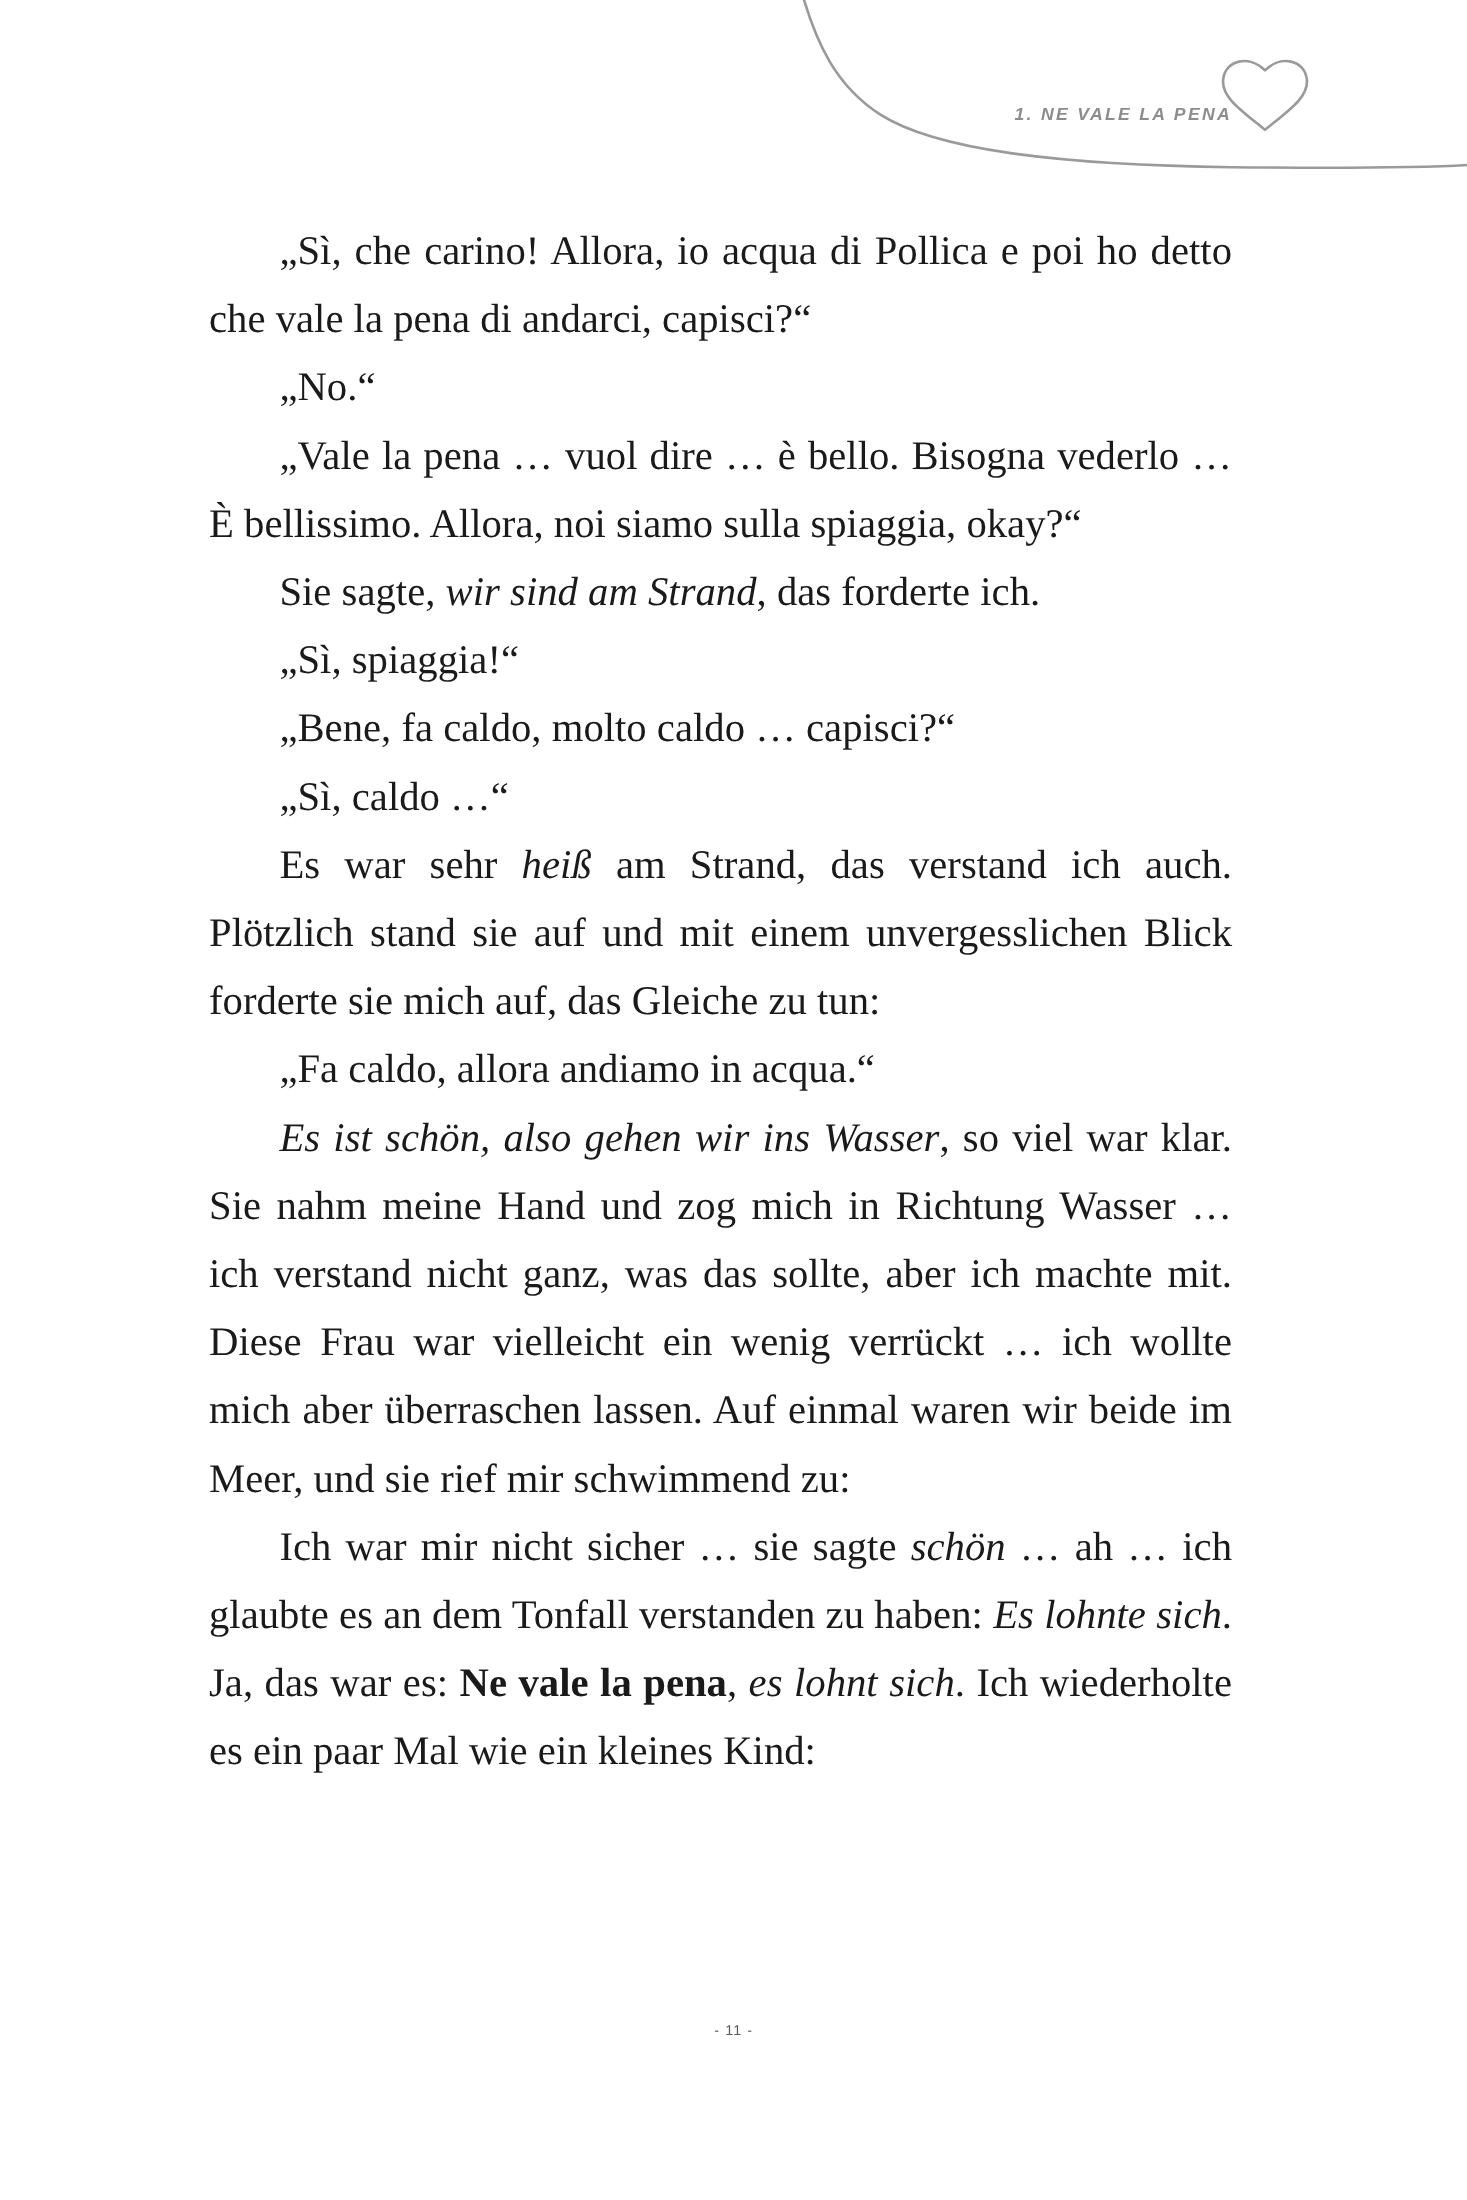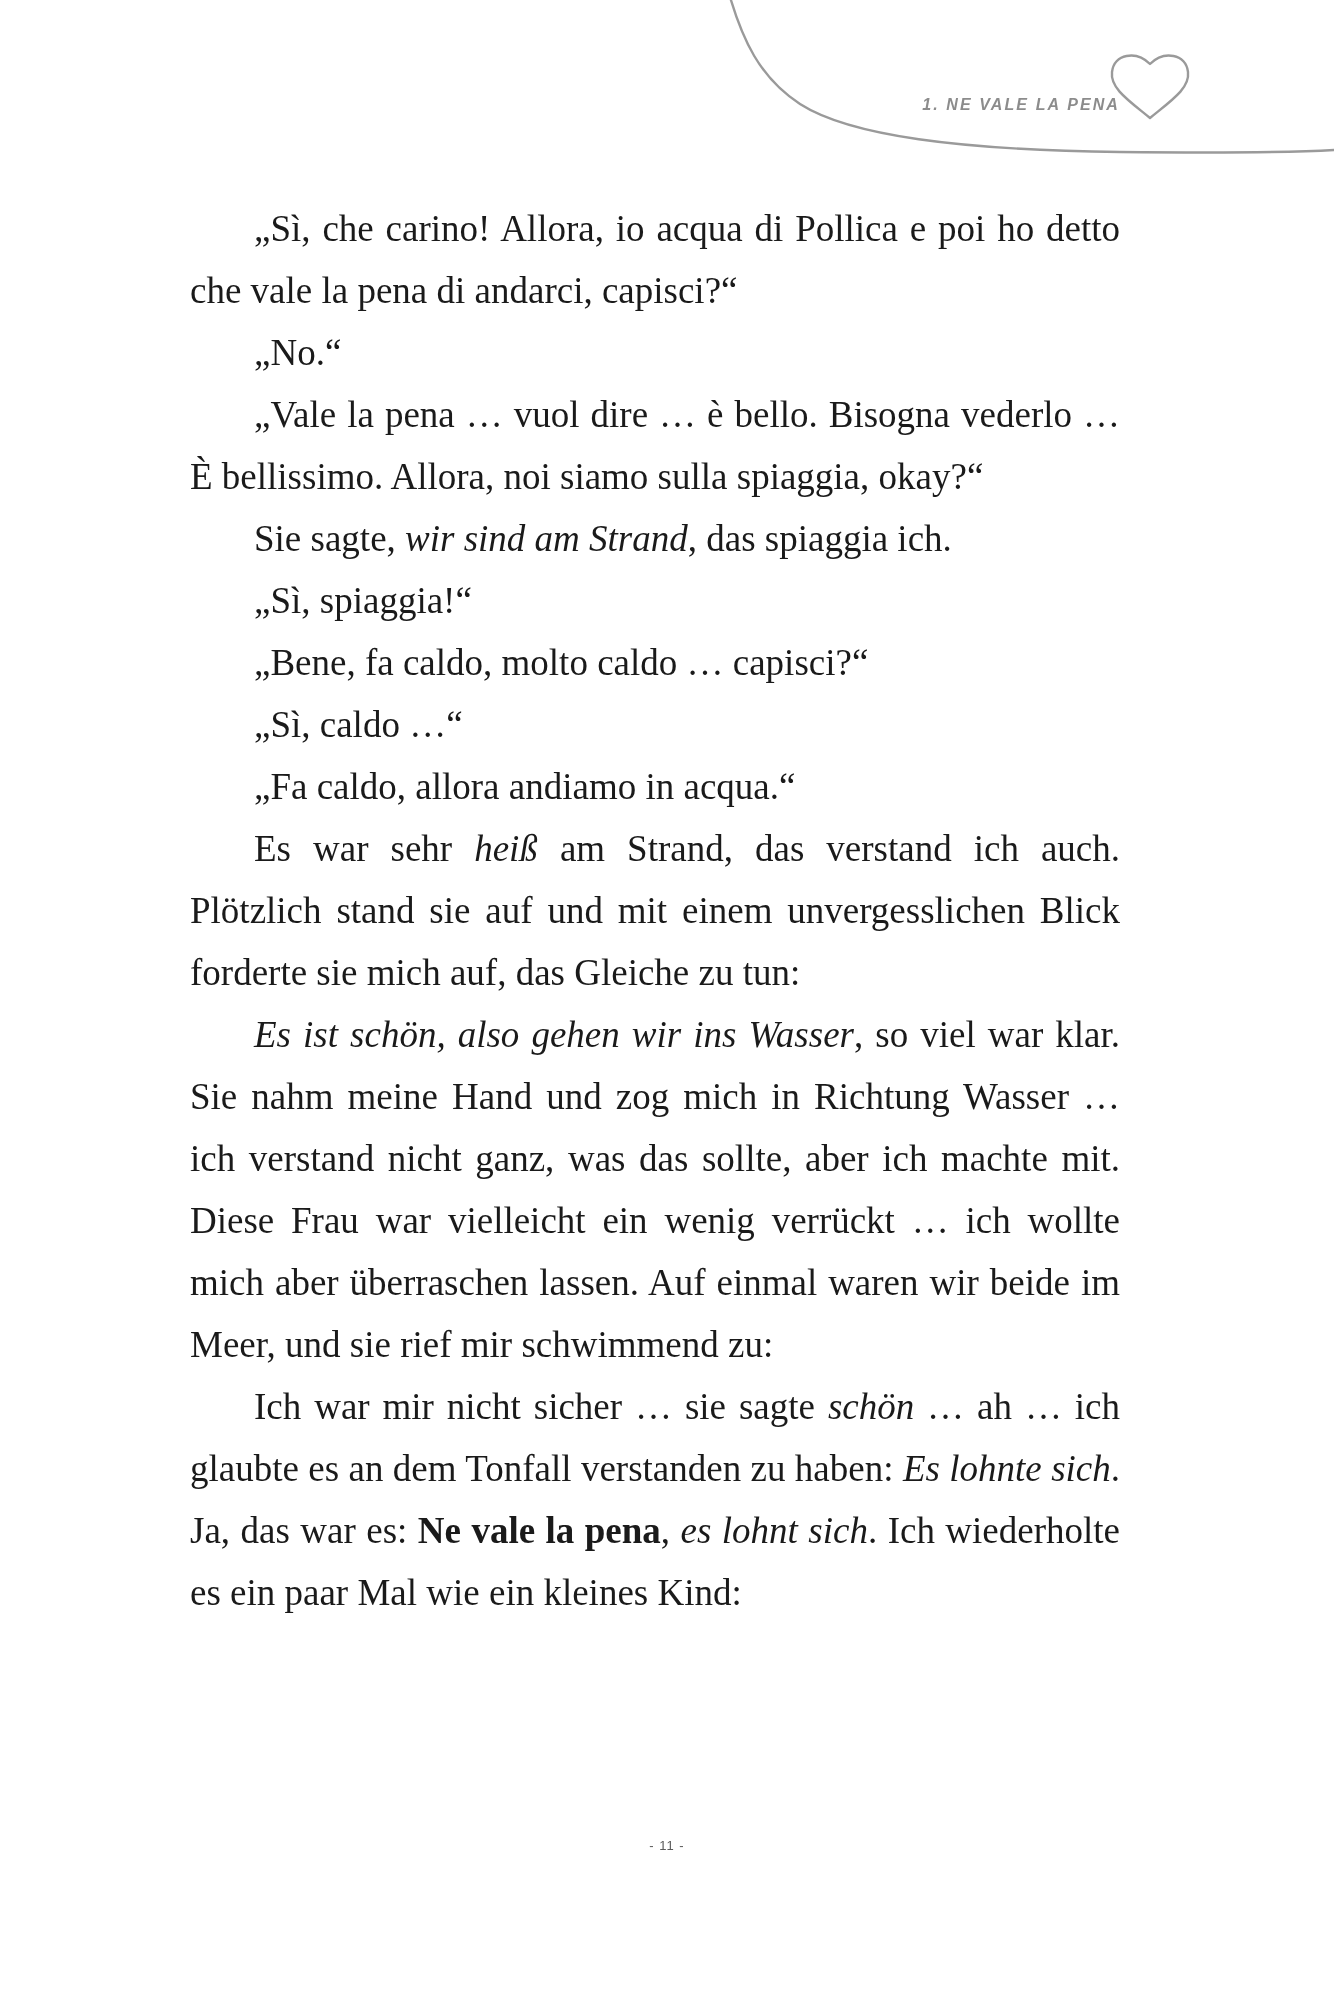--- a/index.html
+++ b/index.html
@@ -91,23 +91,23 @@
     <path d="M728 -10 C 742 40, 760 78, 800 104 C 850 136, 960 150, 1120 152 C 1220 153, 1300 152, 1334 150" fill="none" stroke="#9a9a9a" stroke-width="2.4" stroke-linecap="round"></path>
     <path d="M1150 64 C 1136 50, 1114 54, 1112 72 C 1110 88, 1128 100, 1150 118 C 1172 100, 1190 88, 1188 72 C 1186 54, 1164 50, 1150 64 Z" fill="none" stroke="#9a9a9a" stroke-width="2.4" stroke-linejoin="round"></path>
   </svg>
   <div class="rh-title">1. Ne vale la pena</div>
 </div>
 
 <div class="page-body">
     <p class="para indent"><span>„Sì, che carino! Allora, io acqua di Pollica e poi ho detto che vale la pena di andarci, capisci?“</span></p>
     <p class="para indent"><span>„No.“</span></p>
     <p class="para indent"><span>„Vale la pena … vuol dire … è bello. Bisogna vederlo … È bellissimo. Allora, noi siamo sulla spiaggia, okay?“</span></p>
-    <p class="para indent"><span>Sie sagte, </span><em>wir sind am Strand</em><span>, das spiaggia ich.</span></p>
+    <p class="para indent"><span>Sie sagte, </span><em>wir sind am Strand</em><span>, das forderte ich.</span></p>
     <p class="para indent"><span>„Sì, spiaggia!“</span></p>
     <p class="para indent"><span>„Bene, fa caldo, molto caldo … capisci?“</span></p>
     <p class="para indent"><span>„Sì, caldo …“</span></p>
+    <p class="para indent"><span>Es war sehr </span><em>heiß</em><span> am Strand, das verstand ich auch. Plötzlich stand sie auf und mit einem unvergesslichen Blick forderte sie mich auf, das Gleiche zu tun:</span></p>
     <p class="para indent"><span>„Fa caldo, allora andiamo in acqua.“</span></p>
-    <p class="para indent"><span>Es war sehr </span><em>heiß</em><span> am Strand, das verstand ich auch. Plötzlich stand sie auf und mit einem unvergesslichen Blick forderte sie mich auf, das Gleiche zu tun:</span></p>
     <p class="para indent"><em>Es ist schön, also gehen wir ins Wasser</em><span>, so viel war klar. Sie nahm meine Hand und zog mich in Richtung Wasser … ich verstand nicht ganz, was das sollte, aber ich machte mit. Diese Frau war vielleicht ein wenig verrückt … ich wollte mich aber überraschen lassen. Auf einmal waren wir beide im Meer, und sie rief mir schwimmend zu:</span></p>
     <p class="para indent"><span>Ich war mir nicht sicher … sie sagte </span><em>schön</em><span> … ah … ich glaubte es an dem Tonfall verstanden zu haben: </span><em>Es lohnte sich</em><span>. Ja, das war es: </span><strong>Ne vale la pena</strong><span>, </span><em>es lohnt sich</em><span>. Ich wiederholte es ein paar Mal wie ein kleines Kind:</span></p>
   </div>
 
 <div class="folio">- 11 -</div>
 
 </body></html>

